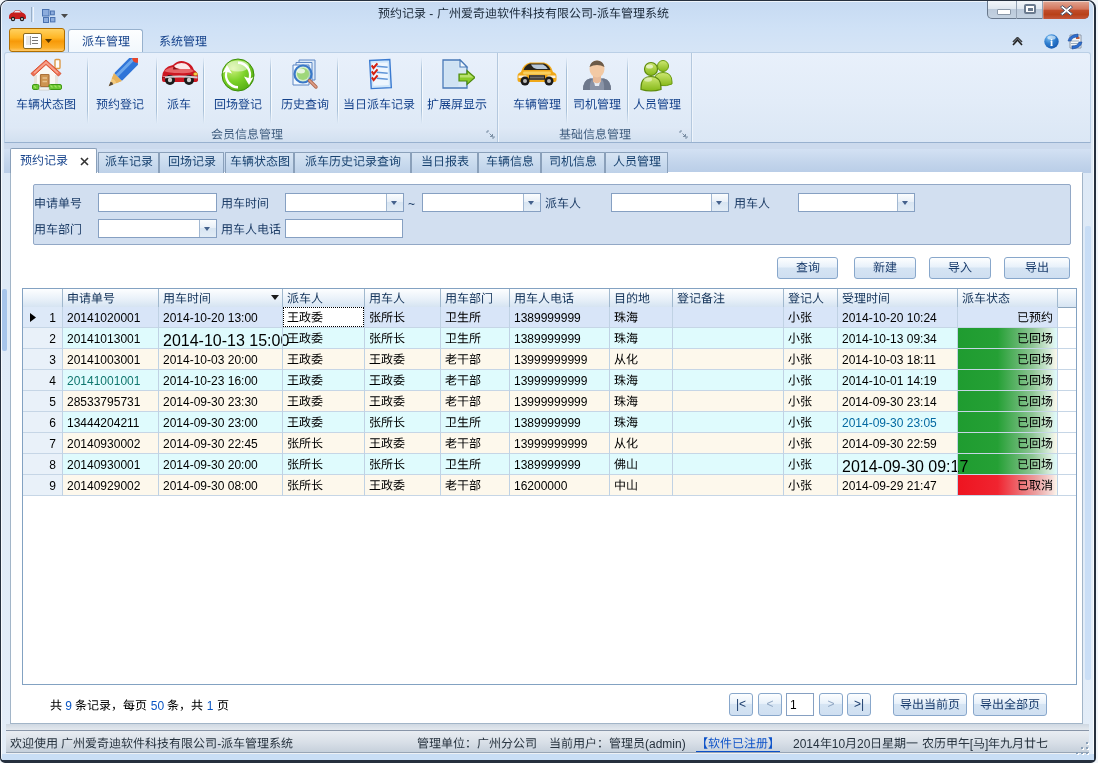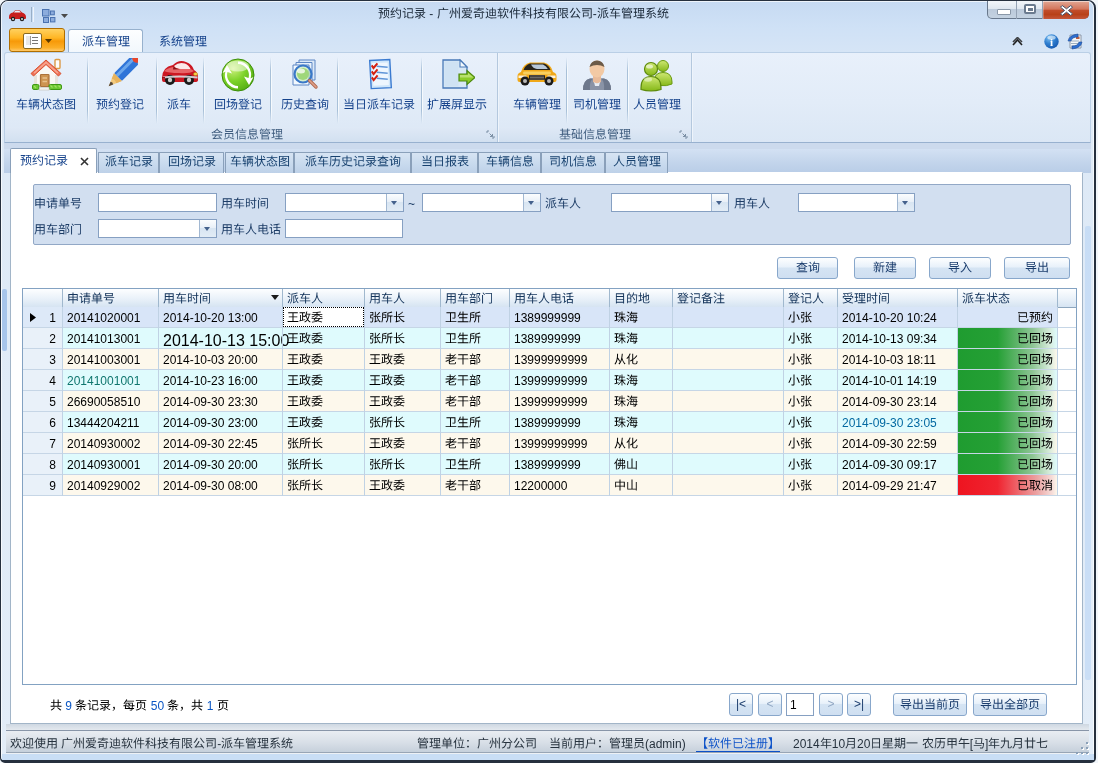--- a/index.html
+++ b/index.html
@@ -860,21 +860,21 @@
     <div class="ab" style="left:957px;width:96px;text-align:right;top:374px;font-size:12px;color:#000"><svg class="k" style="width:36px;height:12px;vertical-align:-1.44px" viewBox="0 0 300 100">
         <use href="#g5df2" x="0"></use>
         <use href="#g56de" x="100"></use>
         <use href="#g573a" x="200"></use>
       </svg></div>
     <div class="ab" style="left:23px;top:390px;width:1053px;height:1px;background:#c6d6e6"></div>
     <div class="ab" style="left:23px;top:391px;width:39px;height:20px;background:#e9f1f9"></div>
     <div class="ab" style="left:63px;top:391px;width:994px;height:20px;background:#fdf8ec"></div>
     <div class="ab" style="left:958px;top:391px;width:99px;height:20px;background:linear-gradient(90deg,#1f9c30,#25a035 40%,#8cc493 75%,#d4ead8 92%,#fdf8ec)"></div>
     <div class="ab" style="left:22px;width:34px;text-align:right;top:395px;font-size:12px;color:#000">5</div>
-    <div class="ab" style="left:67px;top:395px;font-size:12px;color:#000">26690058510</div>
+    <div class="ab" style="left:67px;top:395px;font-size:12px;color:#000">28533795731</div>
     <div class="ab" style="left:163px;top:395px;font-size:12px;color:#000">2014-09-30 23:30</div>
     <div class="ab" style="left:287px;top:395px;font-size:12px;color:#000"><svg class="k" style="width:36px;height:12px;vertical-align:-1.44px" viewBox="0 0 300 100">
         <use href="#g738b" x="0"></use>
         <use href="#g653f" x="100"></use>
         <use href="#g59d4" x="200"></use>
       </svg></div>
     <div class="ab" style="left:369px;top:395px;font-size:12px;color:#000"><svg class="k" style="width:36px;height:12px;vertical-align:-1.44px" viewBox="0 0 300 100">
         <use href="#g738b" x="0"></use>
         <use href="#g653f" x="100"></use>
         <use href="#g59d4" x="200"></use>
@@ -997,21 +997,21 @@
       </svg></div>
     <div class="ab" style="left:514px;top:458px;font-size:12px;color:#000">1389999999</div>
     <div class="ab" style="left:614px;top:458px;font-size:12px;color:#000"><svg class="k" style="width:24px;height:12px;vertical-align:-1.44px" viewBox="0 0 200 100">
         <use href="#g4f5b" x="0"></use>
         <use href="#g5c71" x="100"></use>
       </svg></div>
     <div class="ab" style="left:788px;top:458px;font-size:12px;color:#000"><svg class="k" style="width:24px;height:12px;vertical-align:-1.44px" viewBox="0 0 200 100">
         <use href="#g5c0f" x="0"></use>
         <use href="#g5f20" x="100"></use>
       </svg></div>
-    <div class="ab" style="left:842px;top:458px;font-size:12px;color:#000">2014-09-30 09:17</div>
+    <div class="ab" style="left:842px;top:458px;font-size:16px;color:#000">2014-09-30 09:17</div>
     <div class="ab" style="left:957px;width:96px;text-align:right;top:458px;font-size:12px;color:#000"><svg class="k" style="width:36px;height:12px;vertical-align:-1.44px" viewBox="0 0 300 100">
         <use href="#g5df2" x="0"></use>
         <use href="#g56de" x="100"></use>
         <use href="#g573a" x="200"></use>
       </svg></div>
     <div class="ab" style="left:23px;top:474px;width:1053px;height:1px;background:#c6d6e6"></div>
     <div class="ab" style="left:23px;top:475px;width:39px;height:20px;background:#e9f1f9"></div>
     <div class="ab" style="left:63px;top:475px;width:994px;height:20px;background:#fdf8ec"></div>
     <div class="ab" style="left:958px;top:475px;width:99px;height:20px;background:linear-gradient(90deg,#ee1420,#f02430 40%,#eba4a4 80%,#f6dcd8 95%,#fdf8ec)"></div>
     <div class="ab" style="left:22px;width:34px;text-align:right;top:479px;font-size:12px;color:#000">9</div>
@@ -1025,21 +1025,21 @@
     <div class="ab" style="left:369px;top:479px;font-size:12px;color:#000"><svg class="k" style="width:36px;height:12px;vertical-align:-1.44px" viewBox="0 0 300 100">
         <use href="#g738b" x="0"></use>
         <use href="#g653f" x="100"></use>
         <use href="#g59d4" x="200"></use>
       </svg></div>
     <div class="ab" style="left:445px;top:479px;font-size:12px;color:#000"><svg class="k" style="width:36px;height:12px;vertical-align:-1.44px" viewBox="0 0 300 100">
         <use href="#g8001" x="0"></use>
         <use href="#g5e72" x="100"></use>
         <use href="#g90e8" x="200"></use>
       </svg></div>
-    <div class="ab" style="left:514px;top:479px;font-size:12px;color:#000">12200000</div>
+    <div class="ab" style="left:514px;top:479px;font-size:12px;color:#000">16200000</div>
     <div class="ab" style="left:614px;top:479px;font-size:12px;color:#000"><svg class="k" style="width:24px;height:12px;vertical-align:-1.44px" viewBox="0 0 200 100">
         <use href="#g4e2d" x="0"></use>
         <use href="#g5c71" x="100"></use>
       </svg></div>
     <div class="ab" style="left:788px;top:479px;font-size:12px;color:#000"><svg class="k" style="width:24px;height:12px;vertical-align:-1.44px" viewBox="0 0 200 100">
         <use href="#g5c0f" x="0"></use>
         <use href="#g5f20" x="100"></use>
       </svg></div>
     <div class="ab" style="left:842px;top:479px;font-size:12px;color:#000">2014-09-29 21:47</div>
     <div class="ab" style="left:957px;width:96px;text-align:right;top:479px;font-size:12px;color:#000"><svg class="k" style="width:36px;height:12px;vertical-align:-1.44px" viewBox="0 0 300 100">

